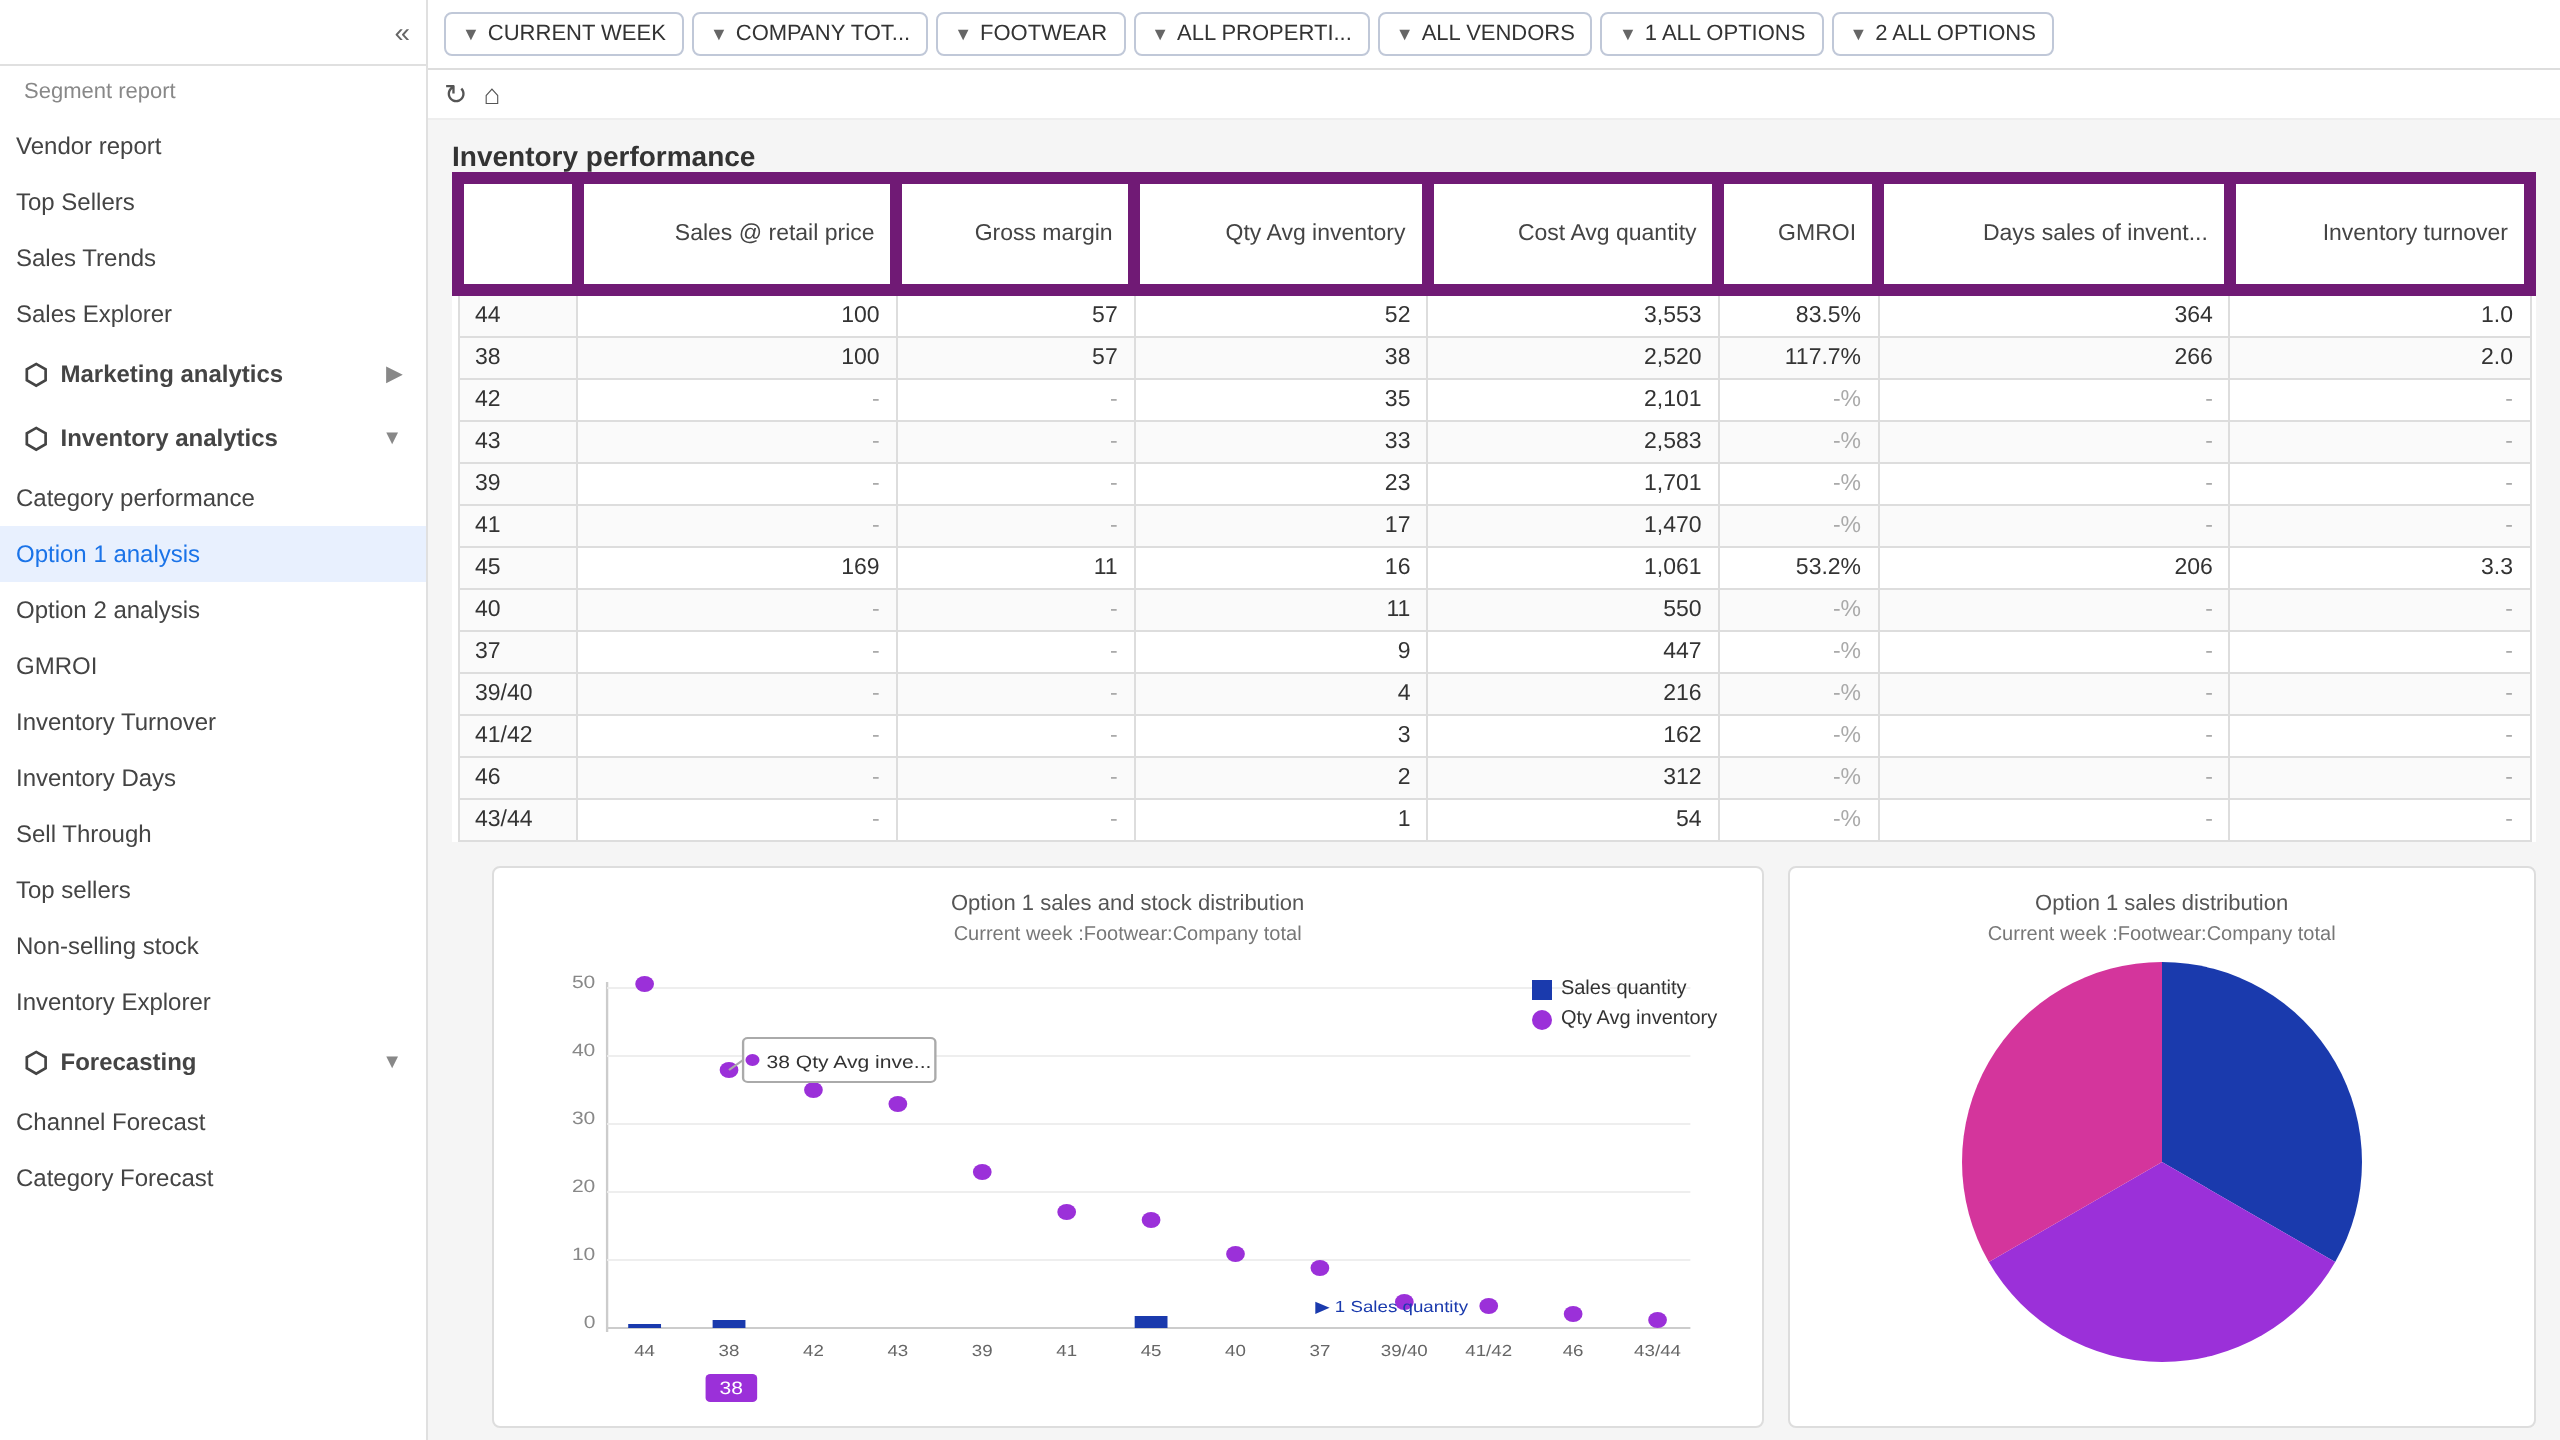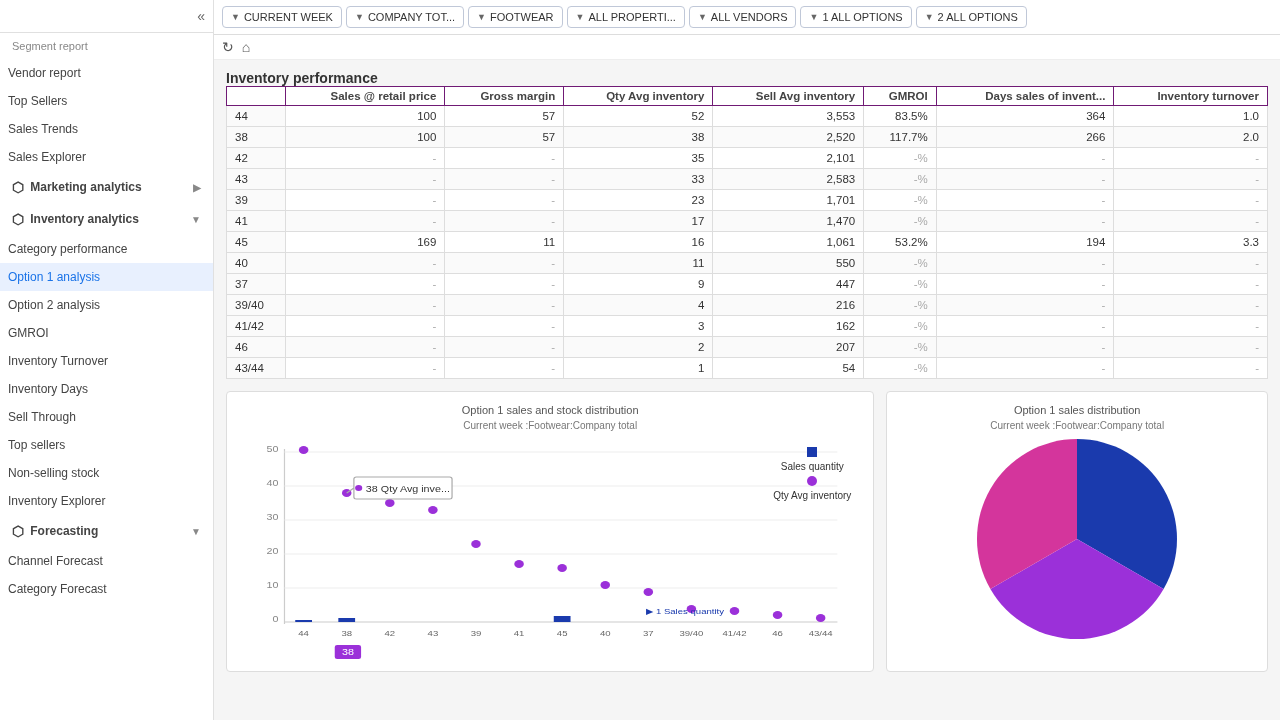--- a/index.html
+++ b/index.html
@@ -119,24 +119,24 @@
     
     .inv-table {
       width: 100%;
       border-collapse: collapse;
       background: #fff;
       margin-bottom: 12px;
       font-size: 11.5px;
     }
     .inv-table th {
       background: #fff;
-      border: 1px solid #701a75;
-      padding: 3px 8px;
+      border: 6px solid #701a75;
+      padding: 19px 8px;
       text-align: right;
-      font-weight: 700;
+      font-weight: 400;
       color: #444;
       white-space: nowrap;
     }
     .inv-table th:first-child { text-align: left; }
     .inv-table td {
       border: 1px solid #ddd;
       padding: 4px 8px;
       text-align: right;
       color: #333;
     }
@@ -189,21 +189,20 @@
       gap: 4px;
       position: absolute;
       top: 8px;
       right: 10px;
       font-size: 10px;
     }
     .legend-item {
       display: flex;
       align-items: center;
       gap: 4px;
-      flex-direction: column;
     }
     .legend-sq { width: 10px; height: 10px; background: #1a3aad; }
     .legend-dot { width: 10px; height: 10px; border-radius: 50%; background: #9b30d9; }
 
     
     .pie-area {
       display: flex;
       justify-content: center;
       align-items: center;
       height: 200px;
@@ -297,21 +296,21 @@
 
     <div class="section-title">Inventory performance</div>
 
     <table class="inv-table">
       <thead>
         <tr>
           <th></th>
           <th>Sales @ retail price</th>
           <th>Gross margin</th>
           <th>Qty Avg inventory</th>
-          <th>Sell Avg inventory</th>
+          <th>Cost Avg quantity</th>
           <th>GMROI</th>
           <th>Days sales of invent...</th>
           <th>Inventory turnover</th>
         </tr>
       </thead>
       <tbody id="table-body">
       <tr>
             <td>44</td>
             <td>100</td>
             <td>57</td>
@@ -371,21 +370,21 @@
             <td style="color: rgb(170, 170, 170);">-</td>
             <td style="color: rgb(170, 170, 170);">-</td>
           </tr>
           <tr>
             <td>45</td>
             <td>169</td>
             <td>11</td>
             <td>16</td>
             <td>1,061</td>
             <td>53.2%</td>
-            <td>194</td>
+            <td>206</td>
             <td>3.3</td>
           </tr>
           <tr>
             <td>40</td>
             <td style="color: rgb(170, 170, 170);">-</td>
             <td style="color: rgb(170, 170, 170);">-</td>
             <td>11</td>
             <td>550</td>
             <td style="color: rgb(170, 170, 170);">-%</td>
             <td style="color: rgb(170, 170, 170);">-</td>
@@ -419,41 +418,41 @@
             <td>162</td>
             <td style="color: rgb(170, 170, 170);">-%</td>
             <td style="color: rgb(170, 170, 170);">-</td>
             <td style="color: rgb(170, 170, 170);">-</td>
           </tr>
           <tr>
             <td>46</td>
             <td style="color: rgb(170, 170, 170);">-</td>
             <td style="color: rgb(170, 170, 170);">-</td>
             <td>2</td>
-            <td>207</td>
+            <td>312</td>
             <td style="color: rgb(170, 170, 170);">-%</td>
             <td style="color: rgb(170, 170, 170);">-</td>
             <td style="color: rgb(170, 170, 170);">-</td>
           </tr>
           <tr>
             <td>43/44</td>
             <td style="color: rgb(170, 170, 170);">-</td>
             <td style="color: rgb(170, 170, 170);">-</td>
             <td>1</td>
             <td>54</td>
             <td style="color: rgb(170, 170, 170);">-%</td>
             <td style="color: rgb(170, 170, 170);">-</td>
             <td style="color: rgb(170, 170, 170);">-</td>
           </tr>
         </tbody>
     </table>
 
     <div class="charts-row">
 
-      <div class="chart-box" style="flex: 1.4;">
+      <div class="chart-box" style="flex: 1.4; margin-left: 20px;">
         <div class="chart-title">Option 1 sales and stock distribution</div>
         <div class="chart-subtitle">Current week :Footwear:Company total</div>
         <div class="scatter-area">
           <div class="legend">
             <div class="legend-item">
               <div class="legend-sq"></div>
               <span>Sales quantity</span>
             </div>
             <div class="legend-item">
               <div class="legend-dot"></div>

